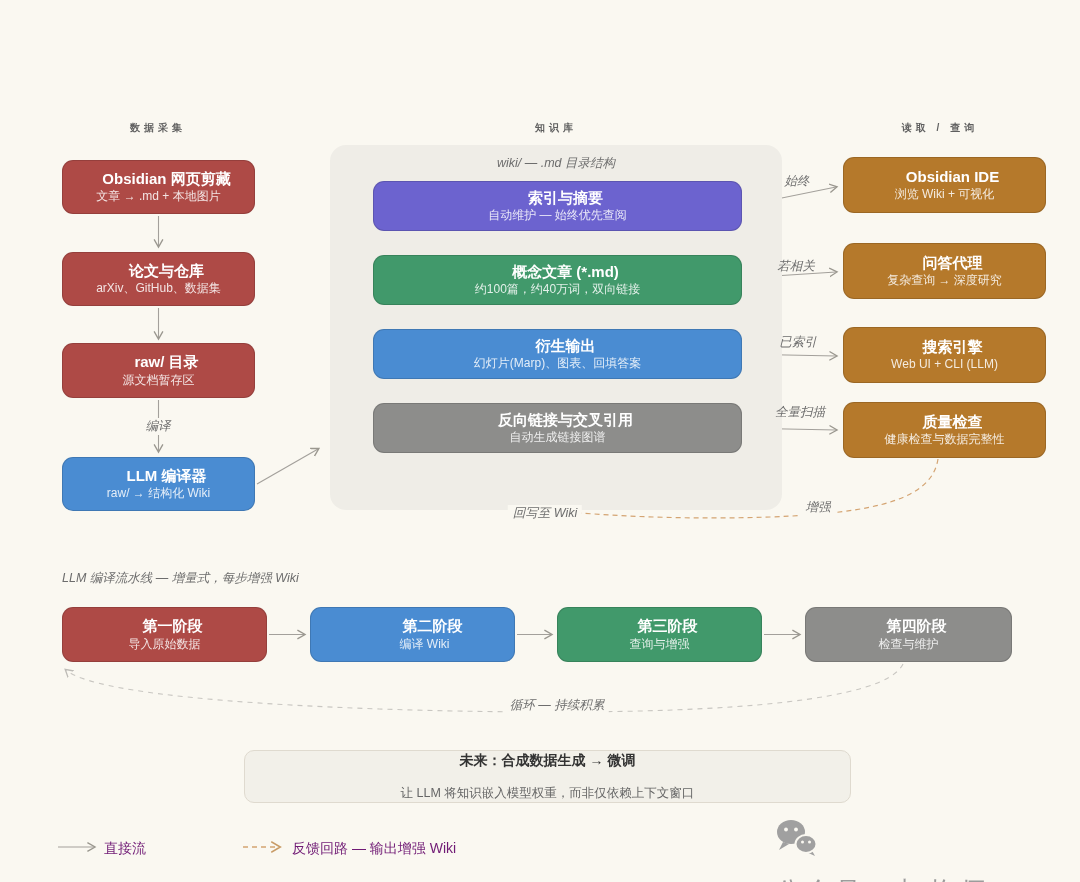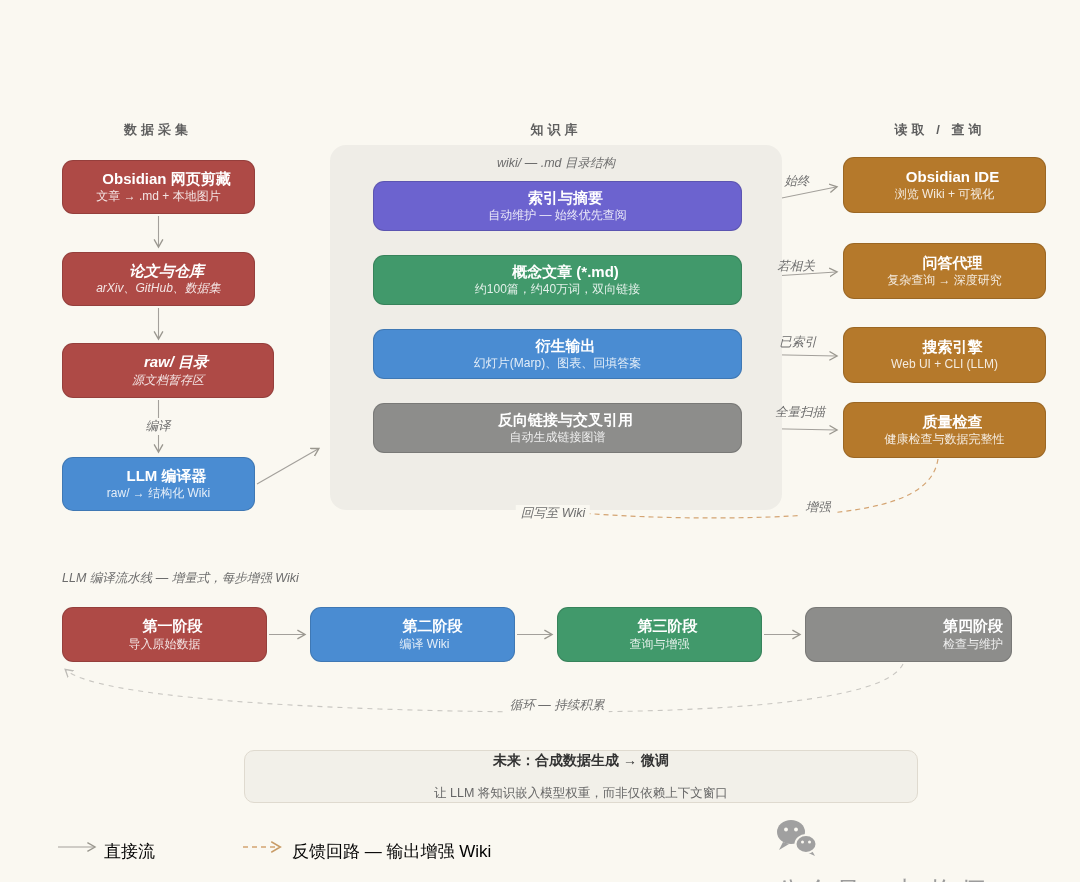--- a/index.html
+++ b/index.html
@@ -7,36 +7,36 @@
     --green:#41996B; --graynode:#8D8D8B; --orange:#B5792B; --tan:#D4A472;
     --line:#A3A09B; --loop:#C9C7C2; --ink:#1D1D1D; --sub:#3C3C3C; --label:#6D6D6D;
   }
   *{margin:0;padding:0;box-sizing:border-box;}
   html,body{background:#e9e9e9;}
   body{font-family:"Liberation Sans","DejaVu Sans",sans-serif;}
   .canvas{position:relative;width:1080px;height:882px;background:var(--bg);overflow:hidden;}
   .arrow-layer{position:absolute;inset:0;width:1080px;height:882px;pointer-events:none;}
   .title{position:absolute;left:28px;top:12px;font-size:27px;font-weight:800;color:var(--ink);letter-spacing:.5px;}
   .subtitle{position:absolute;left:28px;top:52px;font-size:15px;color:var(--sub);}
-  .col-header{position:absolute;transform:translateX(-50%);font-size:13px;font-weight:600;color:#5F5F5F;letter-spacing:4px;white-space:nowrap;}
+  .col-header{position:absolute;transform:translateX(-50%);font-size:10px;font-weight:600;color:#5F5F5F;letter-spacing:4px;white-space:nowrap;}
   .node{position:absolute;border-radius:11px;display:flex;flex-direction:column;align-items:center;justify-content:center;
         text-align:center;color:#fff;border:1px solid rgba(0,0,0,.14);gap:3px;padding:4px 8px;}
   .node .nt{font-size:15px;font-weight:700;line-height:1.15;white-space:nowrap;margin-left:16px;}
   .node .ns{font-size:12px;color:rgba(255,255,255,.85);line-height:1.15;white-space:nowrap;}
   .red{background:var(--red);} .blue{background:var(--blue);} .purple{background:var(--purple);}
   .green{background:var(--green);} .gray{background:var(--graynode);} .orange{background:var(--orange);}
   .wiki-panel{position:absolute;left:330px;top:145px;width:452px;height:365px;background:var(--panel);border-radius:16px;}
   .flow-label{position:absolute;font-size:12.5px;font-style:italic;color:var(--label);white-space:nowrap;}
   .centered{transform:translateX(-50%);}
   .masked{background:var(--bg);padding:0 5px;}
-  .future-box{position:absolute;left:244px;top:750px;width:674px;height:53px;background:#F2F0E9;border:1px solid #DFDACF;
+  .future-box{position:absolute;left:244px;top:750px;width:607px;height:53px;background:#F2F0E9;border:1px solid #DFDACF;
         border-radius:10px;display:flex;flex-direction:column;align-items:center;justify-content:center;gap:15px;text-align:center;}
   .future-box .ft{font-size:14px;font-weight:700;color:#333;}
   .future-box .fs{font-size:12.5px;color:#666;}
-  .legend-label{position:absolute;font-size:17px;color:#000000;white-space:nowrap;}
+  .legend-label{position:absolute;font-size:14px;color:#701a75;white-space:nowrap;}
   .watermark{position:absolute;left:775px;top:818px;display:flex;align-items:flex-start;gap:16px;color:#9C9C9C;flex-direction:column;}
   .watermark .wm-text{font-size:27px;letter-spacing:3px;white-space:nowrap;}
 </style>
 </head>
 <body>
 
 <div class="canvas">
 
   <svg class="arrow-layer" viewBox="0 0 1080 882">
     <defs>
@@ -76,25 +76,25 @@
 
 
   <div class="col-header" style="left:158px;top:121px;">数据采集</div>
   <div class="col-header" style="left:556px;top:121px;">知识库</div>
   <div class="col-header" style="left:940px;top:121px;">读取 / 查询</div>
 
   <div class="node red" style="left:62px;top:160px;width:193px;height:54px;">
     <div class="nt">Obsidian 网页剪藏</div>
     <div class="ns">文章 → .md + 本地图片</div>
   </div>
-  <div class="node red" style="left:62px;top:252px;width:193px;height:54px;font-style:italic;">
+  <div class="node red" style="left:62px;top:252px;width:193px;height:54px;">
     <div class="nt">论文与仓库</div>
     <div class="ns">arXiv、GitHub、数据集</div>
   </div>
-  <div class="node red" style="left:62px;top:343px;width:212px;height:55px;font-style:italic;">
+  <div class="node red" style="left:62px;top:343px;width:193px;height:55px;">
     <div class="nt">raw/ 目录</div>
     <div class="ns">源文档暂存区</div>
   </div>
   <div class="node blue" style="left:62px;top:457px;width:193px;height:54px;">
     <div class="nt">LLM 编译器</div>
     <div class="ns">raw/ → 结构化 Wiki</div>
   </div>
   <div class="flow-label centered masked" style="left:158px;top:418px;">编译</div>
 
   <div class="wiki-panel"></div>
@@ -131,37 +131,37 @@
   <div class="node orange" style="left:843px;top:402px;width:203px;height:56px;">
     <div class="nt">质量检查</div>
     <div class="ns">健康检查与数据完整性</div>
   </div>
 
   <div class="flow-label centered" style="left:797px;top:173px;">始终</div>
   <div class="flow-label centered" style="left:796px;top:258px;text-align:center;">若相关</div>
   <div class="flow-label centered" style="left:798px;top:334px;">已索引</div>
   <div class="flow-label centered" style="left:800px;top:404px;">全量扫描</div>
 
-  <div class="flow-label centered masked" style="left:545px;top:505px;margin-left:8px;">回写至 Wiki</div>
+  <div class="flow-label centered masked" style="left:545px;top:505px;">回写至 Wiki</div>
   <div class="flow-label centered masked" style="left:818px;top:499px;">增强</div>
 
   <div class="flow-label" style="left:62px;top:570px;">LLM 编译流水线 — 增量式，每步增强 Wiki</div>
   <div class="node red" style="left:62px;top:607px;width:205px;height:55px;">
     <div class="nt">第一阶段</div>
     <div class="ns">导入原始数据</div>
   </div>
   <div class="node blue" style="left:310px;top:607px;width:205px;height:55px;padding-left:32px;">
     <div class="nt">第二阶段</div>
     <div class="ns">编译 Wiki</div>
   </div>
   <div class="node green" style="left:557px;top:607px;width:205px;height:55px;">
     <div class="nt">第三阶段</div>
     <div class="ns">查询与增强</div>
   </div>
-  <div class="node gray" style="left:805px;top:607px;width:207px;height:55px;align-items:flex-end;">
+  <div class="node gray" style="left:805px;top:607px;width:207px;height:55px;">
     <div class="nt">第四阶段</div>
     <div class="ns">检查与维护</div>
   </div>
   <div class="flow-label centered masked" style="left:557px;top:697px;">循环 — 持续积累</div>
 
   <div class="future-box">
     <div class="ft">未来：合成数据生成 → 微调</div>
     <div class="fs">让 LLM 将知识嵌入模型权重，而非仅依赖上下文窗口</div>
   </div>
 

